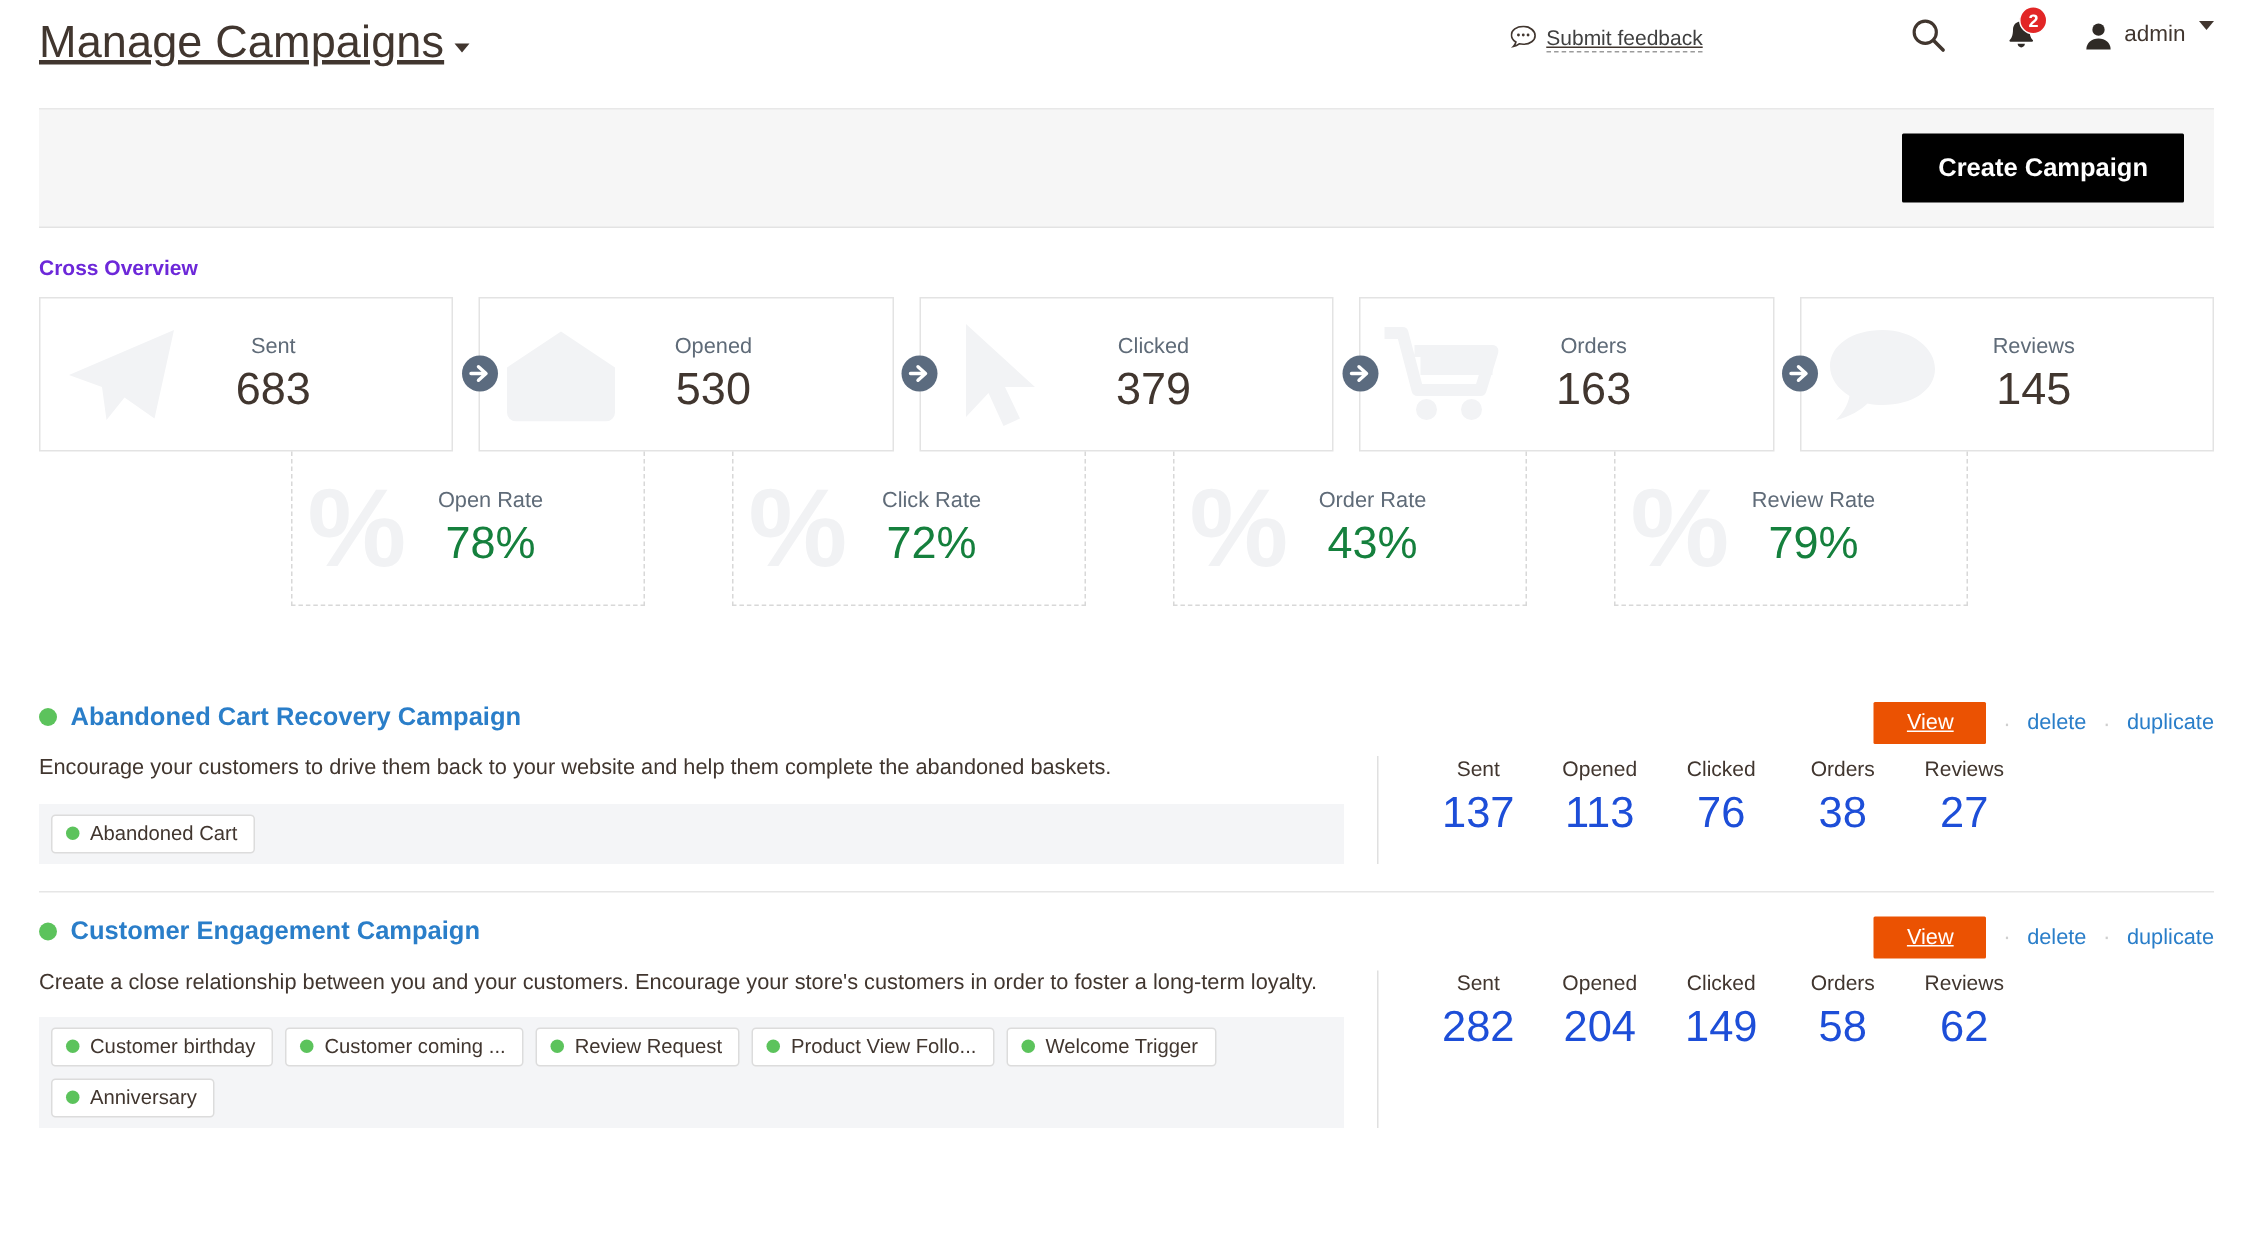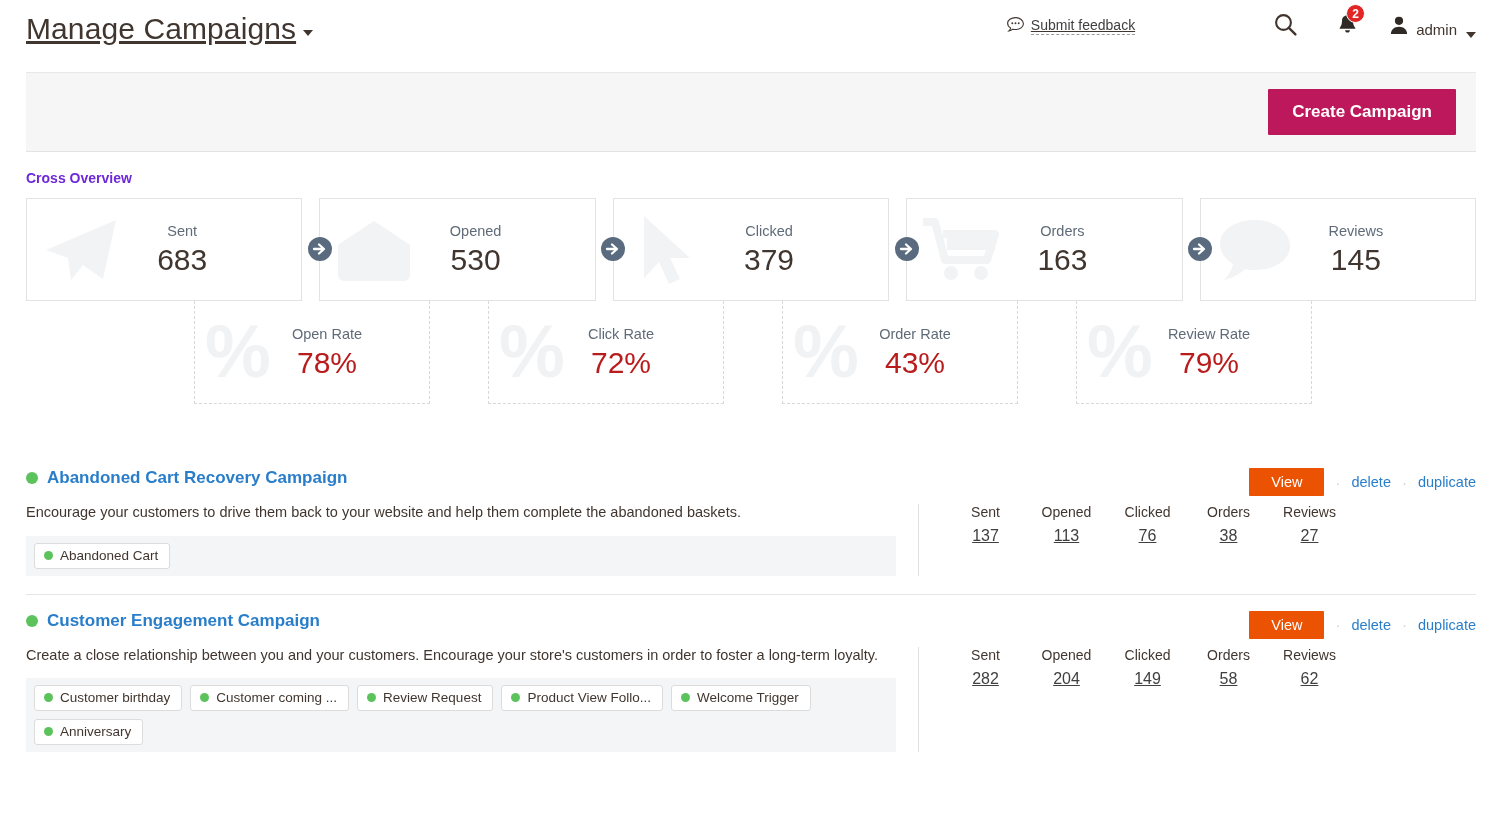--- a/index.html
+++ b/index.html
@@ -84,21 +84,21 @@
     color: #fff;
     font-size: 12px;
     font-weight: bold;
     display: flex;
     align-items: center;
     justify-content: center;
     border: 1.5px solid #fff;
   }
   .admin-wrap {
     display: flex;
-    align-items: flex-end;
+    align-items: flex-start;
     gap: 7px;
     margin-left: 22px;
     font-size: 15px;
     color: #41362f;
   }
   .admin-caret {
     width: 0; height: 0;
     border-left: 5px solid transparent;
     border-right: 5px solid transparent;
     border-top: 6px solid #41362f;
@@ -111,21 +111,21 @@
     height: 80px;
     background: #f6f6f6;
     border-top: 1px solid #e8e8e8;
     border-bottom: 1px solid #e3e3e3;
     display: flex;
     align-items: center;
     justify-content: flex-end;
     padding-right: 20px;
   }
   .btn-primary {
-    background: #be185d;
+    background: #000000;
     color: #ffffff;
     border: none;
     font-size: 17px;
     font-weight: bold;
     font-family: "Liberation Sans", sans-serif;
     padding: 13px 24px;
     cursor: pointer;
     border-radius: 1px;
   }
 
@@ -209,21 +209,21 @@
     top: 50%;
     transform: translateY(-50%);
     font-size: 74px;
     color: #f1f2f4;
     font-weight: bold;
     line-height: 1;
     pointer-events: none;
   }
   .rate-inner { position: relative; z-index: 2; text-align: center; padding-left: 30px; }
   .rate-label { font-size: 14.5px; color: #5f6b78; margin-bottom: 4px; }
-  .rate-value { font-size: 30px; color: #b91c1c; line-height: 1.1; }
+  .rate-value { font-size: 30px; color: #15803d; line-height: 1.1; }
 
   
   .campaign-list { margin: 60px 22px 0 26px; }
   .campaign-row {
     position: relative;
     display: flex;
     padding-bottom: 18px;
   }
   .campaign-row + .campaign-row { border-top: 1px solid #e6e6e6; padding-top: 16px; }
   .campaign-left { width: 892px; flex: none; }
@@ -297,30 +297,31 @@
   }
   .btn-view {
     background: #eb5202;
     color: #fff;
     border: none;
     font-size: 14.5px;
     font-family: "Liberation Sans", sans-serif;
     padding: 6px 22px;
     cursor: pointer;
     border-radius: 1px;
+    text-decoration: underline;
   }
   .sep-dot { color: #cfcfcf; font-size: 15px; }
   .act-link { color: #2a7ec9; font-size: 14.5px; cursor: pointer; }
   .metrics {
     display: flex;
     gap: 0;
   }
   .metric { width: 81px; text-align: center; }
   .metric-label { font-size: 14px; color: #41362f; margin-bottom: 7px; }
-  .metric-value { font-size: 16px; color: #404040; line-height: 1.1; text-decoration: underline; }
+  .metric-value { font-size: 29px; color: #1d4ed8; line-height: 1.1; }
 </style>
 </head>
 <body>
 
 <div class="page-header">
   <div class="page-title-wrap">
     <span class="page-title">Manage Campaigns</span>
     <span class="title-caret"></span>
   </div>
 

